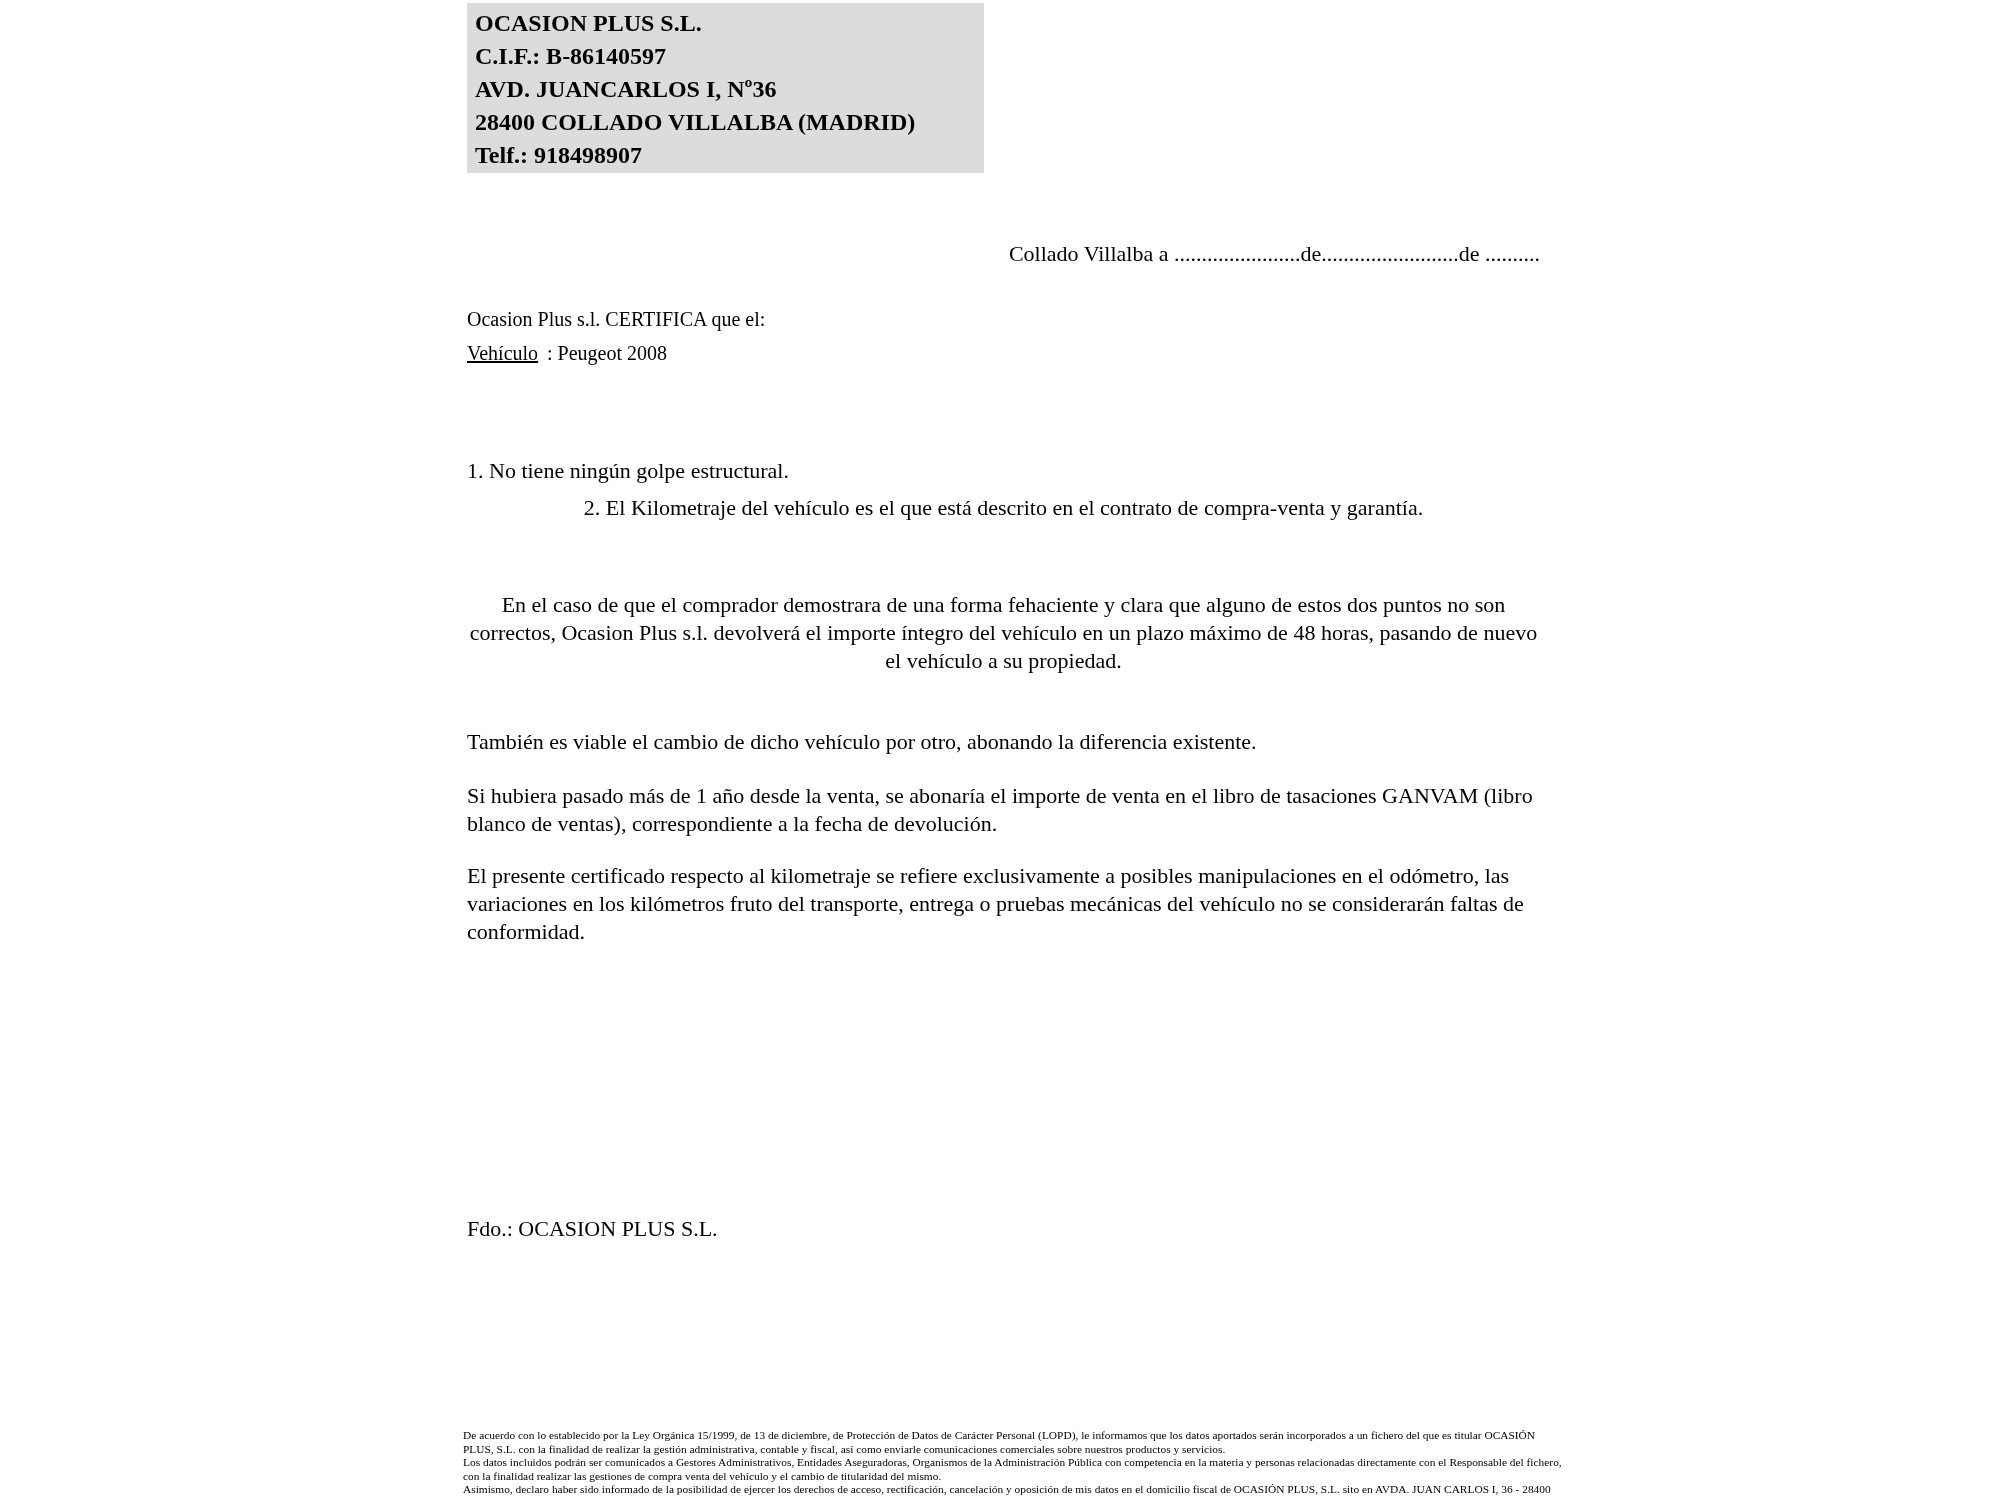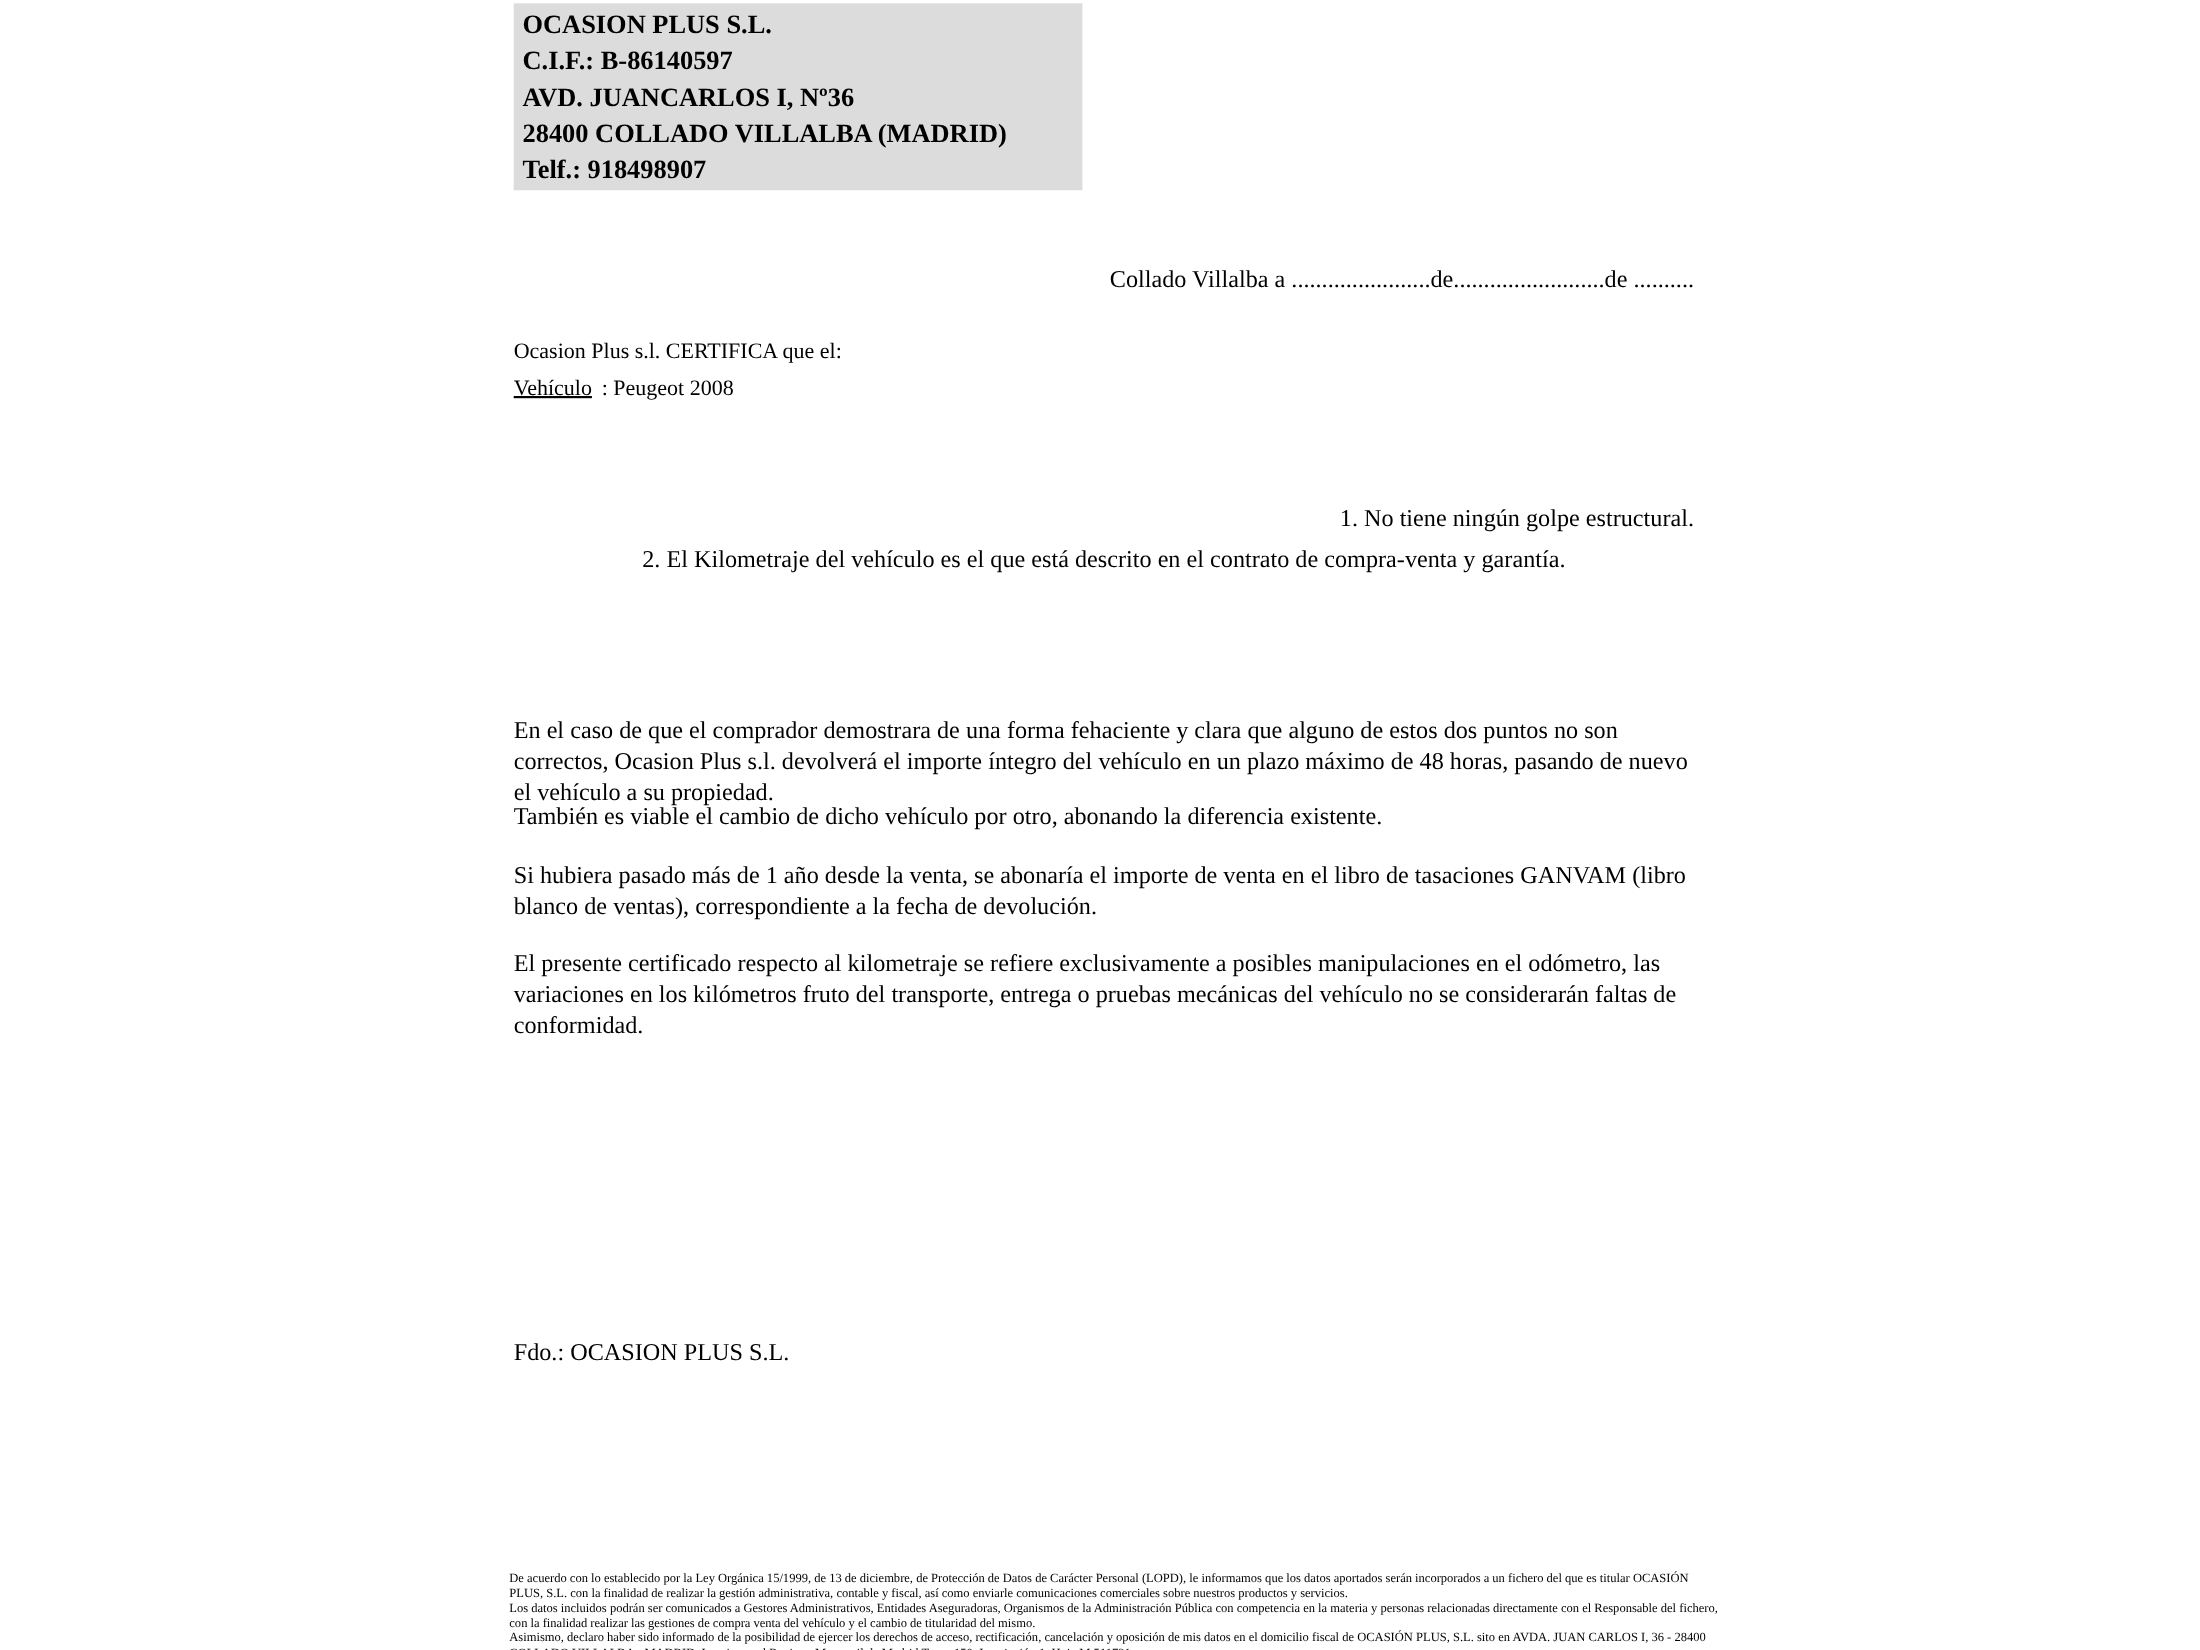--- a/index.html
+++ b/index.html
@@ -45,23 +45,23 @@
   .field-row { white-space: nowrap; }
   .field-label { display: inline-block; width: 80px; }
   .field-label u { text-decoration: underline; }
   .clause, .para, .signature {
     position: absolute;
     left: 467px;
     width: 1073px;
     font-size: 22px;
     line-height: 28px;
   }
-  .clause-1 { top: 457px; text-align: right; }
+  .clause-1 { top: 457px; }
   .clause-2 { top: 494px; text-align: center; }
-  .para-a { top: 650px; }
+  .para-a { top: 591px; text-align: center; }
   .para-b { top: 728px; }
   .para-c { top: 782px; }
   .para-d { top: 862px; }
   .signature { top: 1215px; }
   .legal-footer {
     position: absolute;
     left: 463px; top: 1429px;
     width: 1100px;
     font-size: 11.4px;
     line-height: 13.5px;

